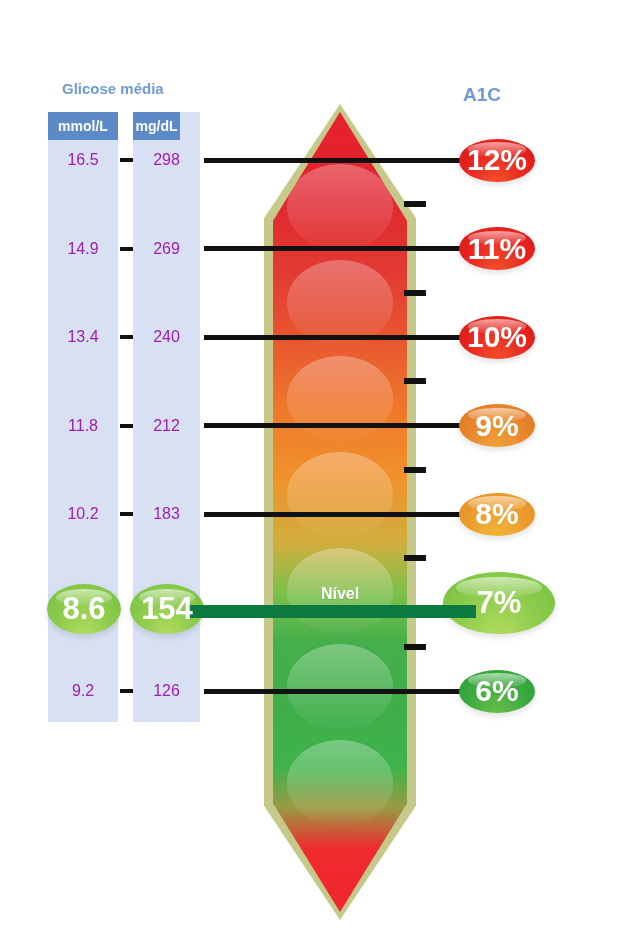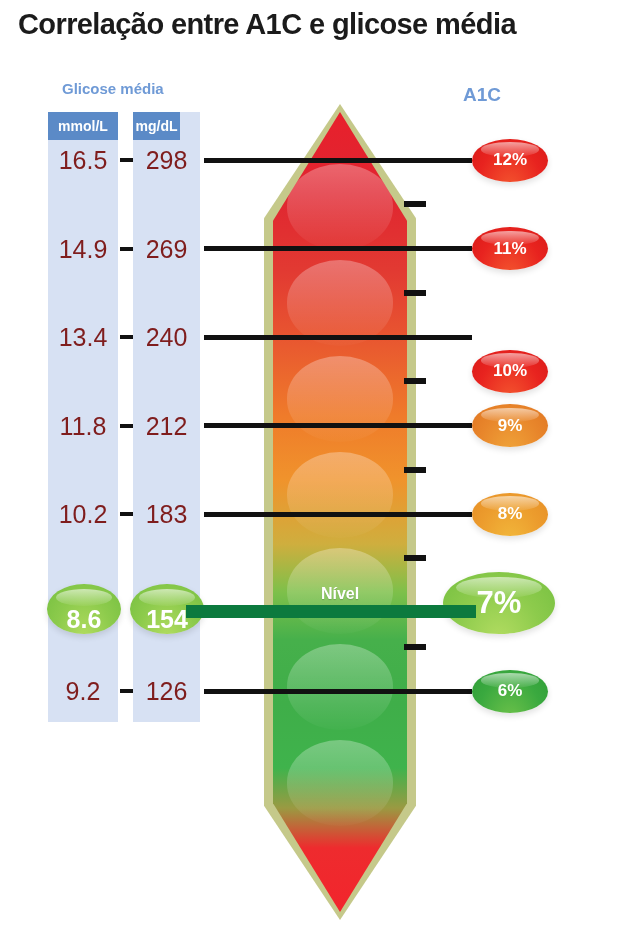--- a/index.html
+++ b/index.html
@@ -33,21 +33,21 @@
     position:absolute;top:112px;height:28px;
     background:#5b8ac7;color:#ffffff;
     font-size:14px;font-weight:bold;
     display:flex;align-items:center;justify-content:center;
   }
   .col-head.h1{left:48px;width:70px;}
   .col-head.h2{left:133px;width:47px;}
 
   .val{
     position:absolute;height:34px;line-height:34px;
-    font-size:25px;color:#7f1d1d;text-align:center;
+    font-size:16px;color:#a21caf;text-align:center;
   }
   .val.v1{left:44px;width:78px;}
   .val.v2{left:129px;width:75px;}
 
   
   .dash{position:absolute;left:120px;width:13px;height:4px;background:#111;}
 
   
   .connector{position:absolute;left:204px;width:268px;height:5px;background:#111;}
 
@@ -116,33 +116,32 @@
     pointer-events:none;
   }
   .pill span.txt{position:relative;z-index:2;}
 
   .pill.red{background:radial-gradient(ellipse at 50% 120%,#f4572f 0%,#e8231f 62%,#d81a17 100%);}
   .pill.orange{background:radial-gradient(ellipse at 50% 120%,#f0a63a 0%,#e8862b 60%,#e07522 100%);}
   .pill.amber{background:radial-gradient(ellipse at 50% 120%,#f2b93c 0%,#ec9c2d 60%,#e68e26 100%);}
   .pill.greendark{background:radial-gradient(ellipse at 50% 120%,#6ec24a 0%,#3aa93f 62%,#2f9d37 100%);}
   .pill.limelight{background:radial-gradient(ellipse at 50% 115%,#b4dd62 0%,#8dcb4c 55%,#77c041 100%);}
 
-  .a1c-pill{left:472px;width:76px;height:43px;font-size:17px;}
+  .a1c-pill{left:459px;width:76px;height:43px;font-size:30px;}
   .a1c-pill.big{left:443px;width:112px;height:62px;font-size:31px;}
 
-  .glu-pill{height:50px;font-size:25px;align-items:flex-end;}
+  .glu-pill{height:50px;font-size:31px;}
   .glu-pill.p1{left:47px;top:584px;width:74px;}
   .glu-pill.p2{left:130px;top:584px;width:74px;}
 </style>
 </head>
 <body>
 
 <div id="stage">
 
-  <div class="title">Correlação entre A1C e glicose média</div>
 
   <div class="caption glicose">Glicose média</div>
   <div class="caption a1c">A1C</div>
 
   <div class="col c1"></div>
   <div class="col c2"></div>
 
   <div class="col-head h1">mmol/L</div>
   <div class="col-head h2">mg/dL</div>
 
@@ -183,21 +182,21 @@
       <div class="dash" style="top: 246.5px;"></div>
       <div class="connector" style="top: 246px;"></div>
       <div class="pill a1c-pill red" style="top: 227px;">
         <div class="sheen"></div>
         <span class="txt">11%</span>
       </div>
       <div class="val v1" style="top: 320px;">13.4</div>
       <div class="val v2" style="top: 320px;">240</div>
       <div class="dash" style="top: 335px;"></div>
       <div class="connector" style="top: 334.5px;"></div>
-      <div class="pill a1c-pill red" style="top: 315.5px; margin-top: 34px;">
+      <div class="pill a1c-pill red" style="top: 315.5px;">
         <div class="sheen"></div>
         <span class="txt">10%</span>
       </div>
       <div class="val v1" style="top: 408.5px;">11.8</div>
       <div class="val v2" style="top: 408.5px;">212</div>
       <div class="dash" style="top: 423.5px;"></div>
       <div class="connector" style="top: 423px;"></div>
       <div class="pill a1c-pill orange" style="top: 404px;">
         <div class="sheen"></div>
         <span class="txt">9%</span>

